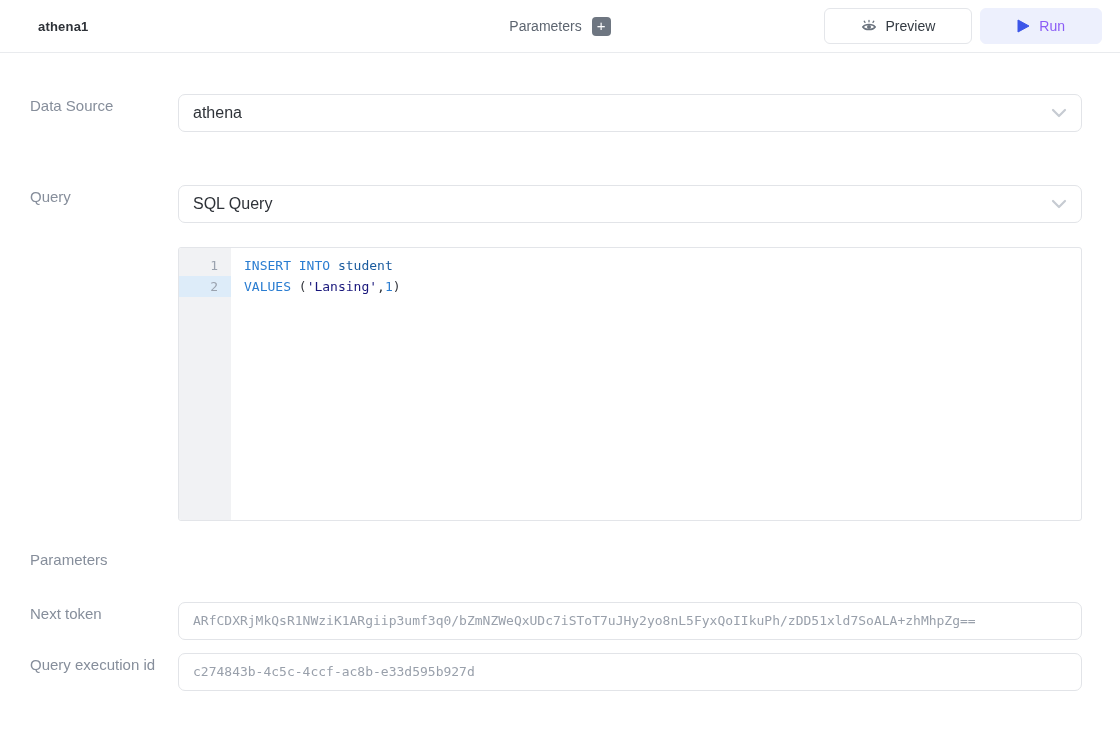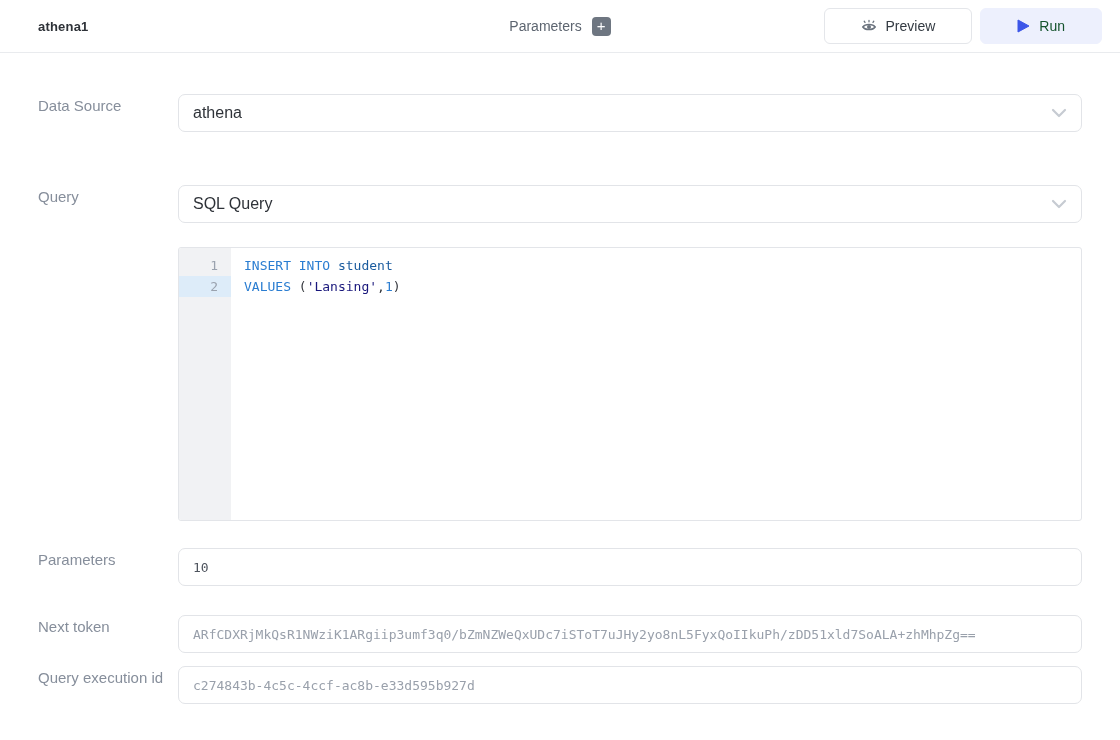--- a/index.html
+++ b/index.html
@@ -13,26 +13,26 @@
   .topbar-center { position:absolute; left:0; right:0; display:flex;
     justify-content:center; align-items:center; gap:10px; pointer-events:none; }
   .params-label { font-size:14px; color:#5d6570; }
   .plus-btn { pointer-events:auto; width:19px; height:19px; background:#6e7681;
     border-radius:4px; color:#ffffff; font-size:15px; line-height:17px;
     text-align:center; cursor:pointer; user-select:none; }
   .topbar-right { margin-left:auto; display:flex; align-items:center; gap:8px; z-index:2; }
   .btn { display:flex; align-items:center; gap:9px; height:36px; padding:0 36px;
     border-radius:6px; font-size:14px; cursor:pointer; }
   .btn-preview { background:#ffffff; border:1px solid #e4e6ea; color:#333a42; font-weight:500; }
-  .btn-run { background:#edf0fd; border:1px solid #edf0fd; color:#14532d; font-weight:500; }
+  .btn-run { background:#edf0fd; border:1px solid #edf0fd; color:#8b5cf6; font-weight:500; }
 
   
   .form { padding-right:38px; }
   .row { display:flex; }
-  .row-label { width:178px; flex:0 0 178px; padding-left:38px; font-size:15px;
+  .row-label { width:178px; flex:0 0 178px; padding-left:30px; font-size:15px;
     color:#868e9b; line-height:1.65; }
   .row-field { flex:1; min-width:0; }
 
   .select, .text-input { height:38px; width:100%; border:1px solid #e2e4e8;
     border-radius:7px; background:#ffffff; display:flex; align-items:center;
     padding:0 14px; }
   .select { justify-content:space-between; cursor:pointer; }
   .select-value { font-size:16px; color:#2e3238; }
   .chev { flex:0 0 auto; }
 
@@ -148,25 +148,20 @@
               <div class="ed-num active">2</div>
               <div class="ed-code"><span class="tok-kw">VALUES </span><span class="tok-plain">(</span><span class="tok-str">'Lansing'</span><span class="tok-plain">,</span><span class="tok-num">1</span><span class="tok-plain">)</span></div>
             </div>
           </div>
       </div>
     </div>
   </div>
 
   <div class="row mt-pag">
     <div class="row-label">Parameters</div>
-    <div class="row-field">
-      <div class="text-input val-dark">
-        <input value="10" style="">
-      </div>
-    </div>
   </div>
 
   <div class="row mt-token">
     <div class="row-label">Next token</div>
     <div class="row-field">
       <div class="text-input val-gray">
         <input value="ARfCDXRjMkQsR1NWziK1ARgiip3umf3q0/bZmNZWeQxUDc7iSToT7uJHy2yo8nL5FyxQoIIkuPh/zDD51xld7SoALA+zhMhpZg==" style="">
       </div>
     </div>
   </div>

